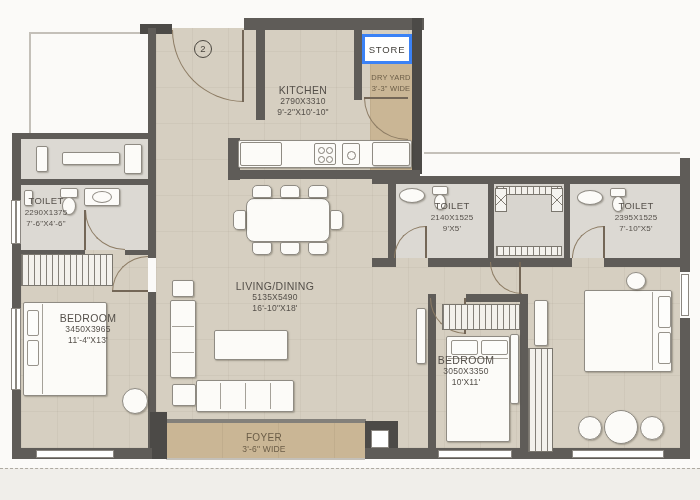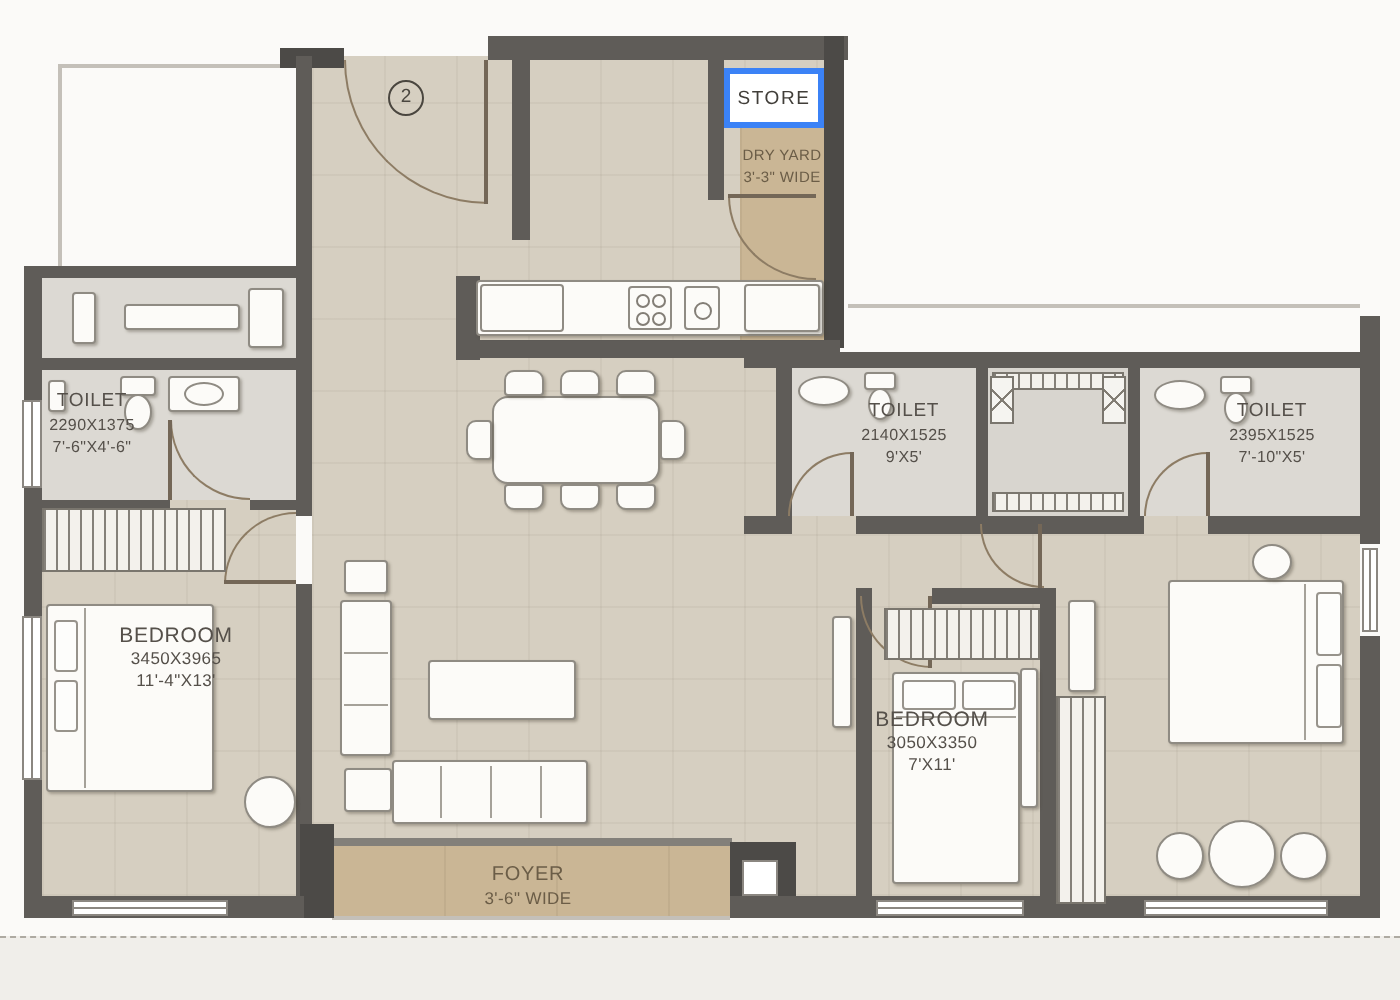--- a/index.html
+++ b/index.html
@@ -209,47 +209,57 @@
   <div class="pillow" style="left:658px;top:296px;width:11px;height:30px"></div>
   <div class="pillow" style="left:658px;top:332px;width:11px;height:30px"></div>
   <div class="iline" style="left:652px;top:292px;width:1px;height:78px"></div>
   <div class="furn round" style="left:626px;top:272px;width:20px;height:18px"></div>
   <div class="furn round" style="left:578px;top:416px;width:24px;height:24px"></div>
   <div class="furn round" style="left:604px;top:410px;width:34px;height:34px"></div>
   <div class="furn round" style="left:640px;top:416px;width:24px;height:24px"></div>
 
   <div class="badge" style="left:194px;top:40px">2</div>
 
+  <div class="label" style="left:303px;top:84px">
+    <div class="rname">KITCHEN</div>
+    <div class="rdim">2790X3310</div>
+    <div class="rdim">9'-2"X10'-10"</div>
+  </div>
   <div class="label deckc" style="left:391px;top:72px;letter-spacing:0">
     <div class="rdim" style="font-size:7.5px">DRY YARD</div>
     <div class="rdim" style="font-size:7.5px">3'-3" WIDE</div>
   </div>
   <div class="label" style="left:46px;top:195px">
     <div class="rname" style="font-size:9.5px">TOILET</div>
     <div class="rdim" style="font-size:8px">2290X1375</div>
     <div class="rdim" style="font-size:8px">7'-6"X4'-6"</div>
   </div>
   <div class="label" style="left:452px;top:200px">
     <div class="rname" style="font-size:9.5px">TOILET</div>
     <div class="rdim" style="font-size:8px">2140X1525</div>
     <div class="rdim" style="font-size:8px">9'X5'</div>
   </div>
   <div class="label" style="left:636px;top:200px">
     <div class="rname" style="font-size:9.5px">TOILET</div>
     <div class="rdim" style="font-size:8px">2395X1525</div>
     <div class="rdim" style="font-size:8px">7'-10"X5'</div>
   </div>
+  <div class="label" style="left:275px;top:280px">
+    <div class="rname">LIVING/DINING</div>
+    <div class="rdim">5135X5490</div>
+    <div class="rdim">16'-10"X18'</div>
+  </div>
   <div class="label" style="left:88px;top:312px">
     <div class="rname">BEDROOM</div>
     <div class="rdim">3450X3965</div>
     <div class="rdim">11'-4"X13'</div>
   </div>
   <div class="label" style="left:466px;top:354px">
     <div class="rname">BEDROOM</div>
     <div class="rdim">3050X3350</div>
-    <div class="rdim">7'X11'</div>
+    <div class="rdim">10'X11'</div>
   </div>
   <div class="label deckc" style="left:264px;top:432px">
     <div class="rname" style="font-size:10px">FOYER</div>
     <div class="rdim">3'-6" WIDE</div>
   </div>
 
 </div>
 
 </body></html>

